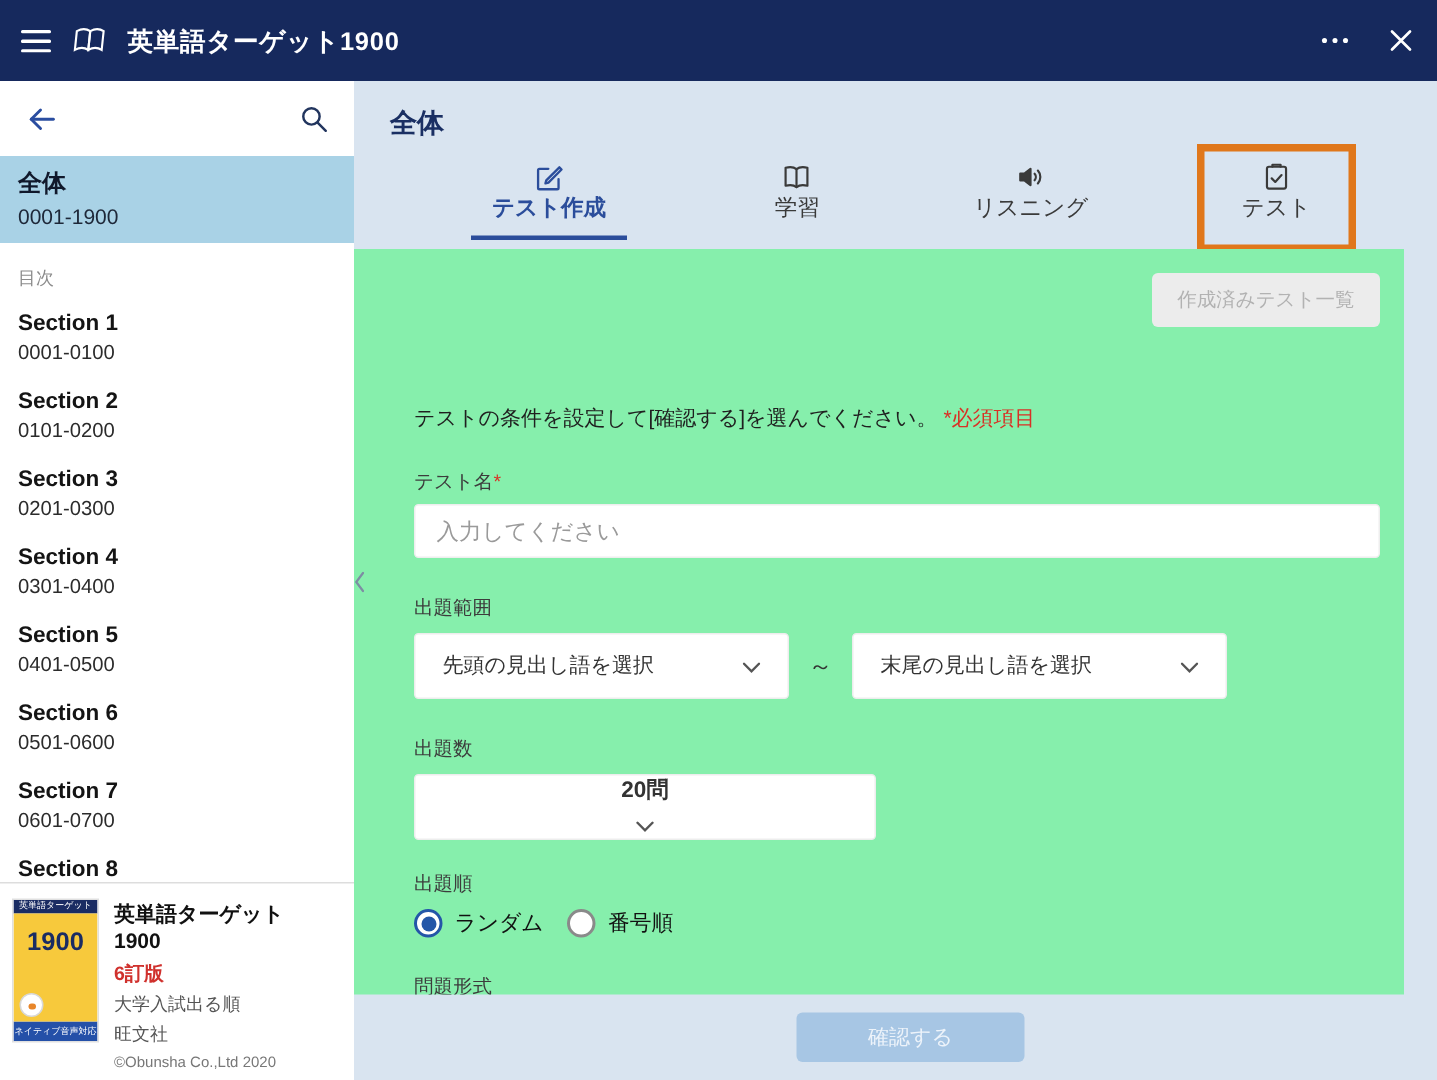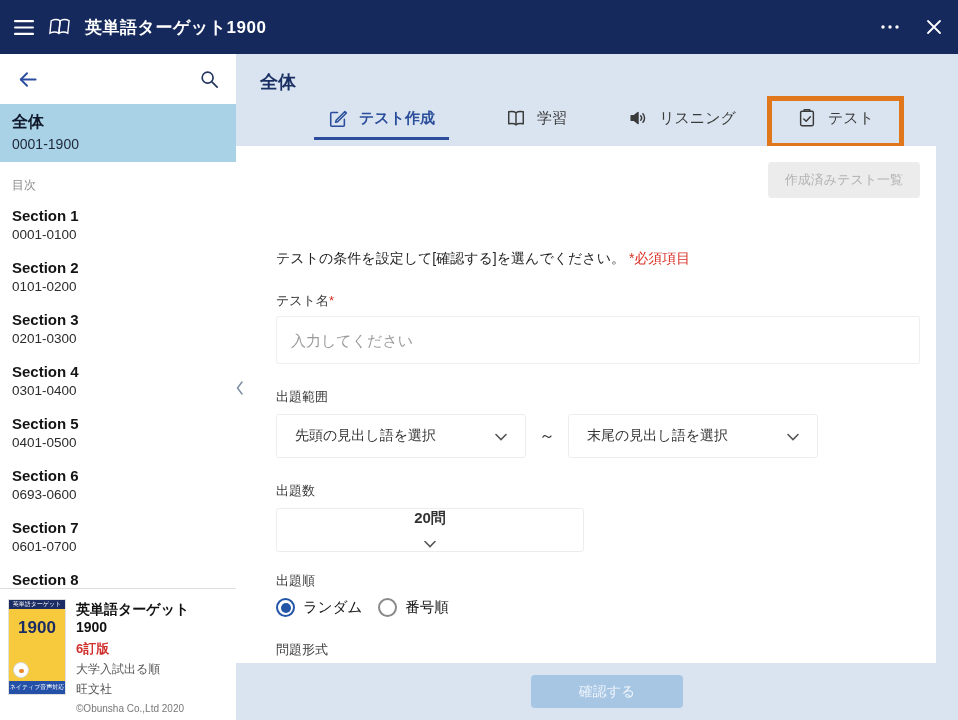--- a/index.html
+++ b/index.html
@@ -80,46 +80,46 @@
   .main {
     flex: 1; min-width: 0; background: #d9e4f0; position: relative;
     display: flex; flex-direction: column;
   }
   .main-heading { flex: 0 0 auto; color: #1a2f63; font-size: 18px; font-weight: 700; padding: 16px 24px 0; }
   .tab-bar {
     flex: 0 0 auto; display: flex; align-items: flex-end; justify-content: space-between;
     padding: 14px 80px 0 78px;
   }
   .tab {
-    display: flex; align-items: center; gap: 11px; font-size: 15px; color: #3a3a3a;
-    padding: 0 4px 12px; cursor: pointer; position: relative; white-space: nowrap;
+    display: flex; align-items: center; gap: 1px; font-size: 15px; color: #3a3a3a;
+    padding: 0 4px 12px; cursor: pointer; position: relative; white-space: nowrap; flex-direction: column;
   }
   .tab .tab-icon { display: flex; }
   .tab .tab-icon svg { width: 20px; height: 20px; }
   .tab.active { color: #2b4d9b; font-weight: 600; padding: 0 14px 9px; border-bottom: 3px solid #2b4d9b; }
   .annotation {
     position: absolute; left: -26px; right: -26px; top: -12px; bottom: -8px;
     border: 5px solid #e0771b; pointer-events: none;
   }
 
   .panel {
     flex: 1; min-height: 0; overflow: hidden; position: relative;
-    background: #ffffff; margin: 6px 22px 0 0; padding: 18px 16px 0 40px;
+    background: #86efac; margin: 6px 22px 0 0; padding: 18px 16px 0 40px;
   }
   .created-tests-btn {
     position: absolute; top: 16px; right: 16px;
     background: #ececec; color: #b2b2b2; border: none; border-radius: 4px;
     padding: 9px 17px; font-size: 13px; font-family: inherit; cursor: default;
   }
   .instruction { margin-top: 86px; font-size: 14px; color: #1f1f1f; }
   .required { color: #d93025; }
   .field-label { margin-top: 24px; font-size: 13px; color: #3c3c3c; }
   .field-label.tight { margin-top: 20px; }
   .text-input {
-    margin-top: 6px; width: 100%; height: 48px;
+    margin-top: 6px; width: 100%; height: 36px;
     border: 1px solid #eeeeee; border-radius: 3px; padding: 0 14px;
     font-size: 15px; color: #333; font-family: inherit; outline: none; background: #fff;
   }
   .text-input::placeholder { color: #9a9a9a; }
   .range-row { margin-top: 8px; display: flex; align-items: center; gap: 13px; }
   .select {
     height: 44px; width: 250px; background: #fff; border: 1px solid #ededed; border-radius: 3px;
     display: flex; align-items: center; justify-content: space-between;
     padding: 0 18px; font-size: 14px; color: #333; cursor: pointer;
   }
@@ -222,21 +222,21 @@
           <div class="section-item">
             <div class="sec-label">Section 4</div>
             <div class="sec-range">0301-0400</div>
           </div>
           <div class="section-item">
             <div class="sec-label">Section 5</div>
             <div class="sec-range">0401-0500</div>
           </div>
           <div class="section-item">
             <div class="sec-label">Section 6</div>
-            <div class="sec-range">0693-0600</div>
+            <div class="sec-range">0501-0600</div>
           </div>
           <div class="section-item">
             <div class="sec-label">Section 7</div>
             <div class="sec-range">0601-0700</div>
           </div>
           <div class="section-item">
             <div class="sec-label">Section 8</div>
             <div class="sec-range">0701-0800</div>
           </div>
         </div>

